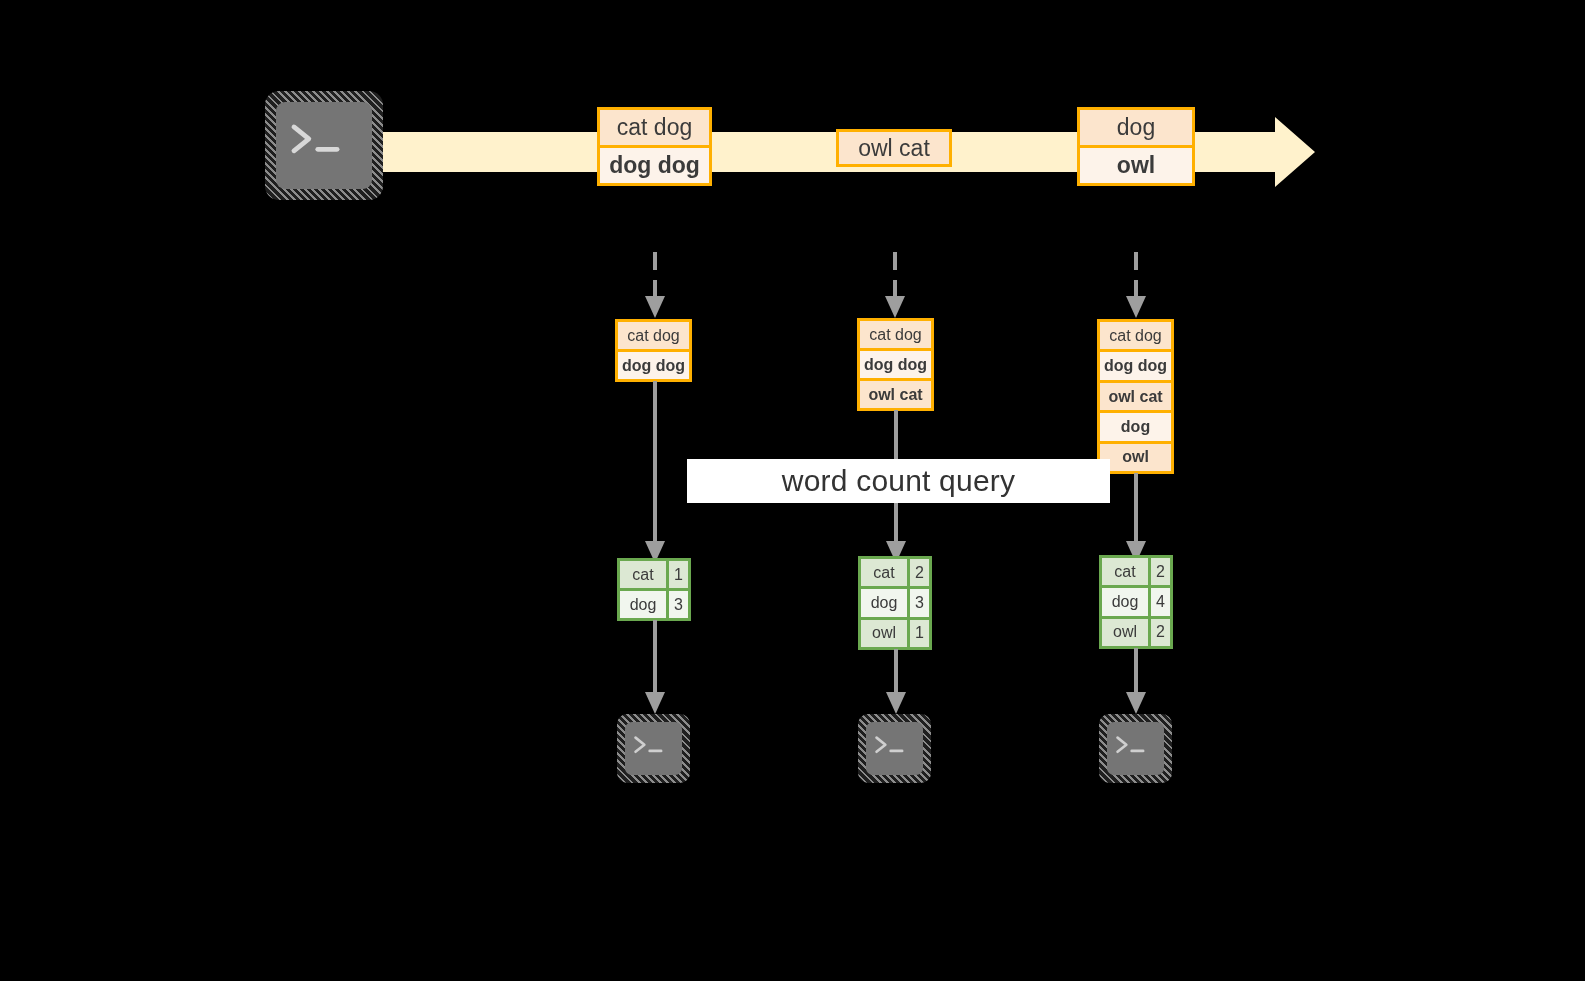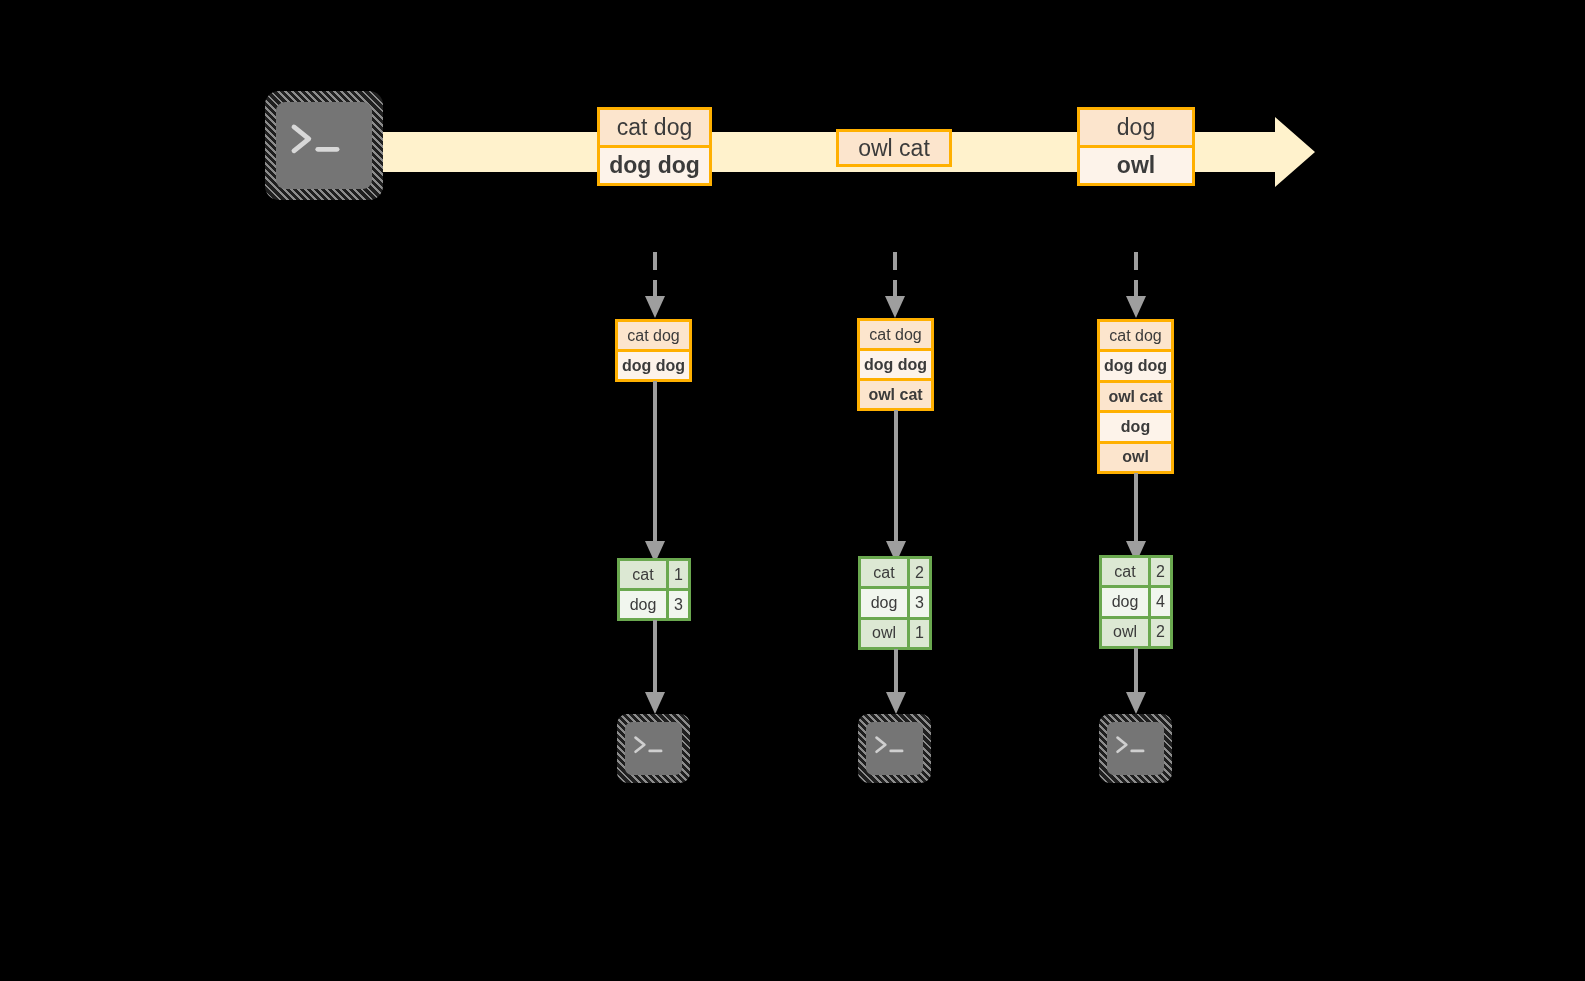--- a/index.html
+++ b/index.html
@@ -201,20 +201,21 @@
   </svg>
   <svg class="conn" style="left:881px; top:410px; width:30px; height:157px;" viewBox="0 0 30 157">
     <line x1="15" y1="0" x2="15" y2="133" stroke="#9E9E9E" stroke-width="4"></line>
     <path d="M 15 153 L 5 131 L 25 131 Z" fill="#9E9E9E"></path>
   </svg>
   <svg class="conn" style="left:1121px; top:473px; width:30px; height:94px;" viewBox="0 0 30 94">
     <line x1="15" y1="0" x2="15" y2="70" stroke="#9E9E9E" stroke-width="4"></line>
     <path d="M 15 90 L 5 68 L 25 68 Z" fill="#9E9E9E"></path>
   </svg>
 
+  <div class="querylabel" style="left:687px; top:459px; width:423px; height:44px;">word count query</div>
 
   <div class="cnt" style="left:617px; top:558px; width:74px; height:63px;">
     <div class="row shade">
       <div class="w">cat</div>
       <div class="n">1</div>
     </div>
     <div class="row plain">
       <div class="w">dog</div>
       <div class="n">3</div>
     </div>

